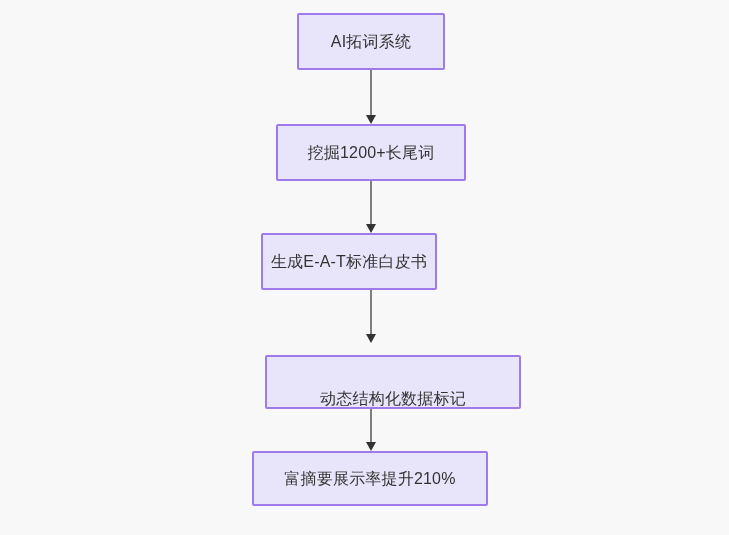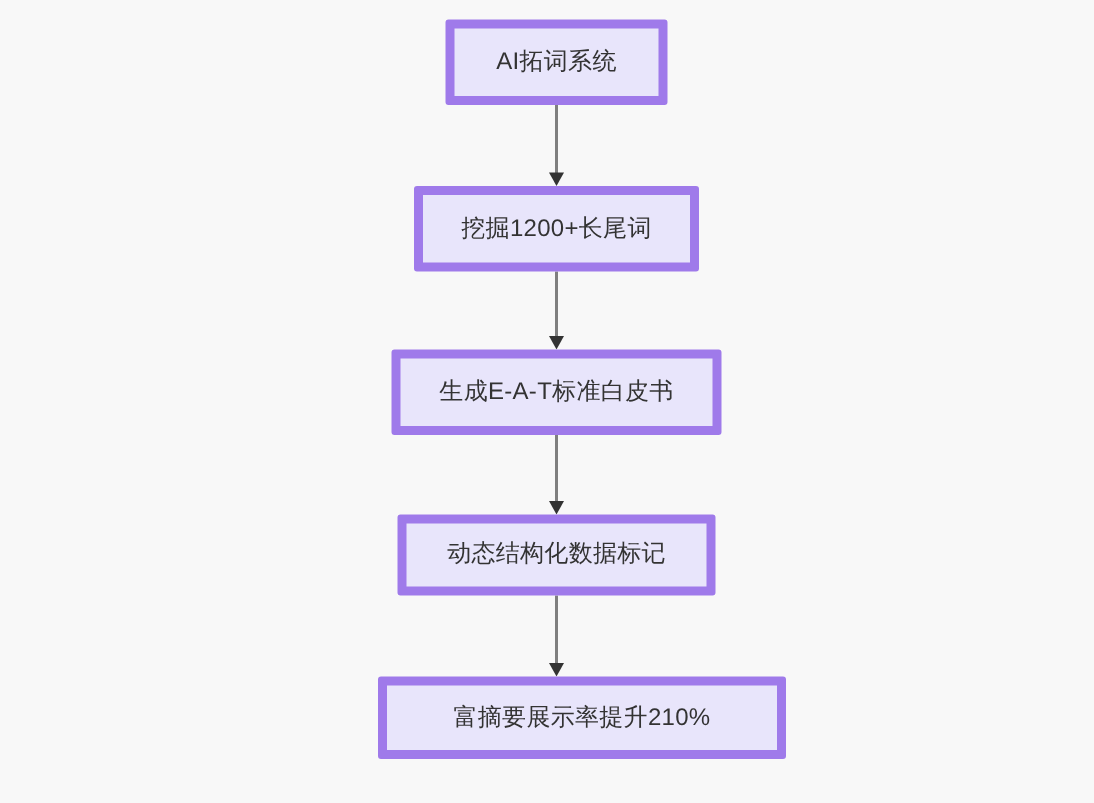--- a/index.html
+++ b/index.html
@@ -20,21 +20,21 @@
     height: 535px;
   }
 
   .node {
     position: absolute;
     box-sizing: border-box;
     display: flex;
     align-items: center;
     justify-content: center;
     background: #e8e5fb;
-    border: 6px solid #701a75;
+    border: 2px solid #701a75;
     border-radius: 2px;
   }
 
   .node-label {
     font-size: 16px;
     line-height: 1;
     color: #333333;
     letter-spacing: 0.2px;
     white-space: nowrap;
     text-align: center;
@@ -86,23 +86,23 @@
     <div class="edge-line" style="height: 46px; background: rgb(127, 127, 127);"></div>
     <div class="edge-arrow" style="top: 45px;"></div>
   </div>
 
   <div class="node" id="node-0" style="left: 297px; top: 13px; width: 148px; height: 57px; background: rgb(232, 229, 251); border-color: rgb(159, 122, 234);">
     <span class="node-label" style="color: rgb(51, 51, 51);">AI拓词系统</span>
   </div>
   <div class="node" id="node-1" style="left: 276px; top: 124px; width: 190px; height: 57px; background: rgb(232, 229, 251); border-color: rgb(159, 122, 234); align-items: center;">
     <span class="node-label" style="color: rgb(51, 51, 51);">挖掘1200+长尾词</span>
   </div>
-  <div class="node" id="node-2" style="left: 261px; top: 233px; width: 220px; height: 57px; background: rgb(232, 229, 251); border-color: rgb(159, 122, 234);">
+  <div class="node" id="node-2" style="left: 261px; top: 233px; width: 176px; height: 57px; background: rgb(232, 229, 251); border-color: rgb(159, 122, 234);">
     <span class="node-label" style="color: rgb(51, 51, 51);">生成E-A-T标准白皮书</span>
   </div>
-  <div class="node" id="node-3" style="left: 265px; top: 343px; width: 212px; height: 54px; background: rgb(232, 229, 251); border-color: rgb(159, 122, 234);">
+  <div class="node" id="node-3" style="left: 265px; top: 355px; width: 256px; height: 54px; background: rgb(232, 229, 251); border-color: rgb(159, 122, 234); align-items: flex-end;">
     <span class="node-label" style="color: rgb(51, 51, 51);">动态结构化数据标记</span>
   </div>
-  <div class="node" id="node-4" style="left: 252px; top: 451px; width: 272px; height: 55px; background: rgb(232, 229, 251); border-color: rgb(159, 122, 234);">
+  <div class="node" id="node-4" style="left: 252px; top: 451px; width: 236px; height: 55px; background: rgb(232, 229, 251); border-color: rgb(159, 122, 234);">
     <span class="node-label" style="color: rgb(51, 51, 51);">富摘要展示率提升210%</span>
   </div>
 
 </div>
 
 </body></html>

